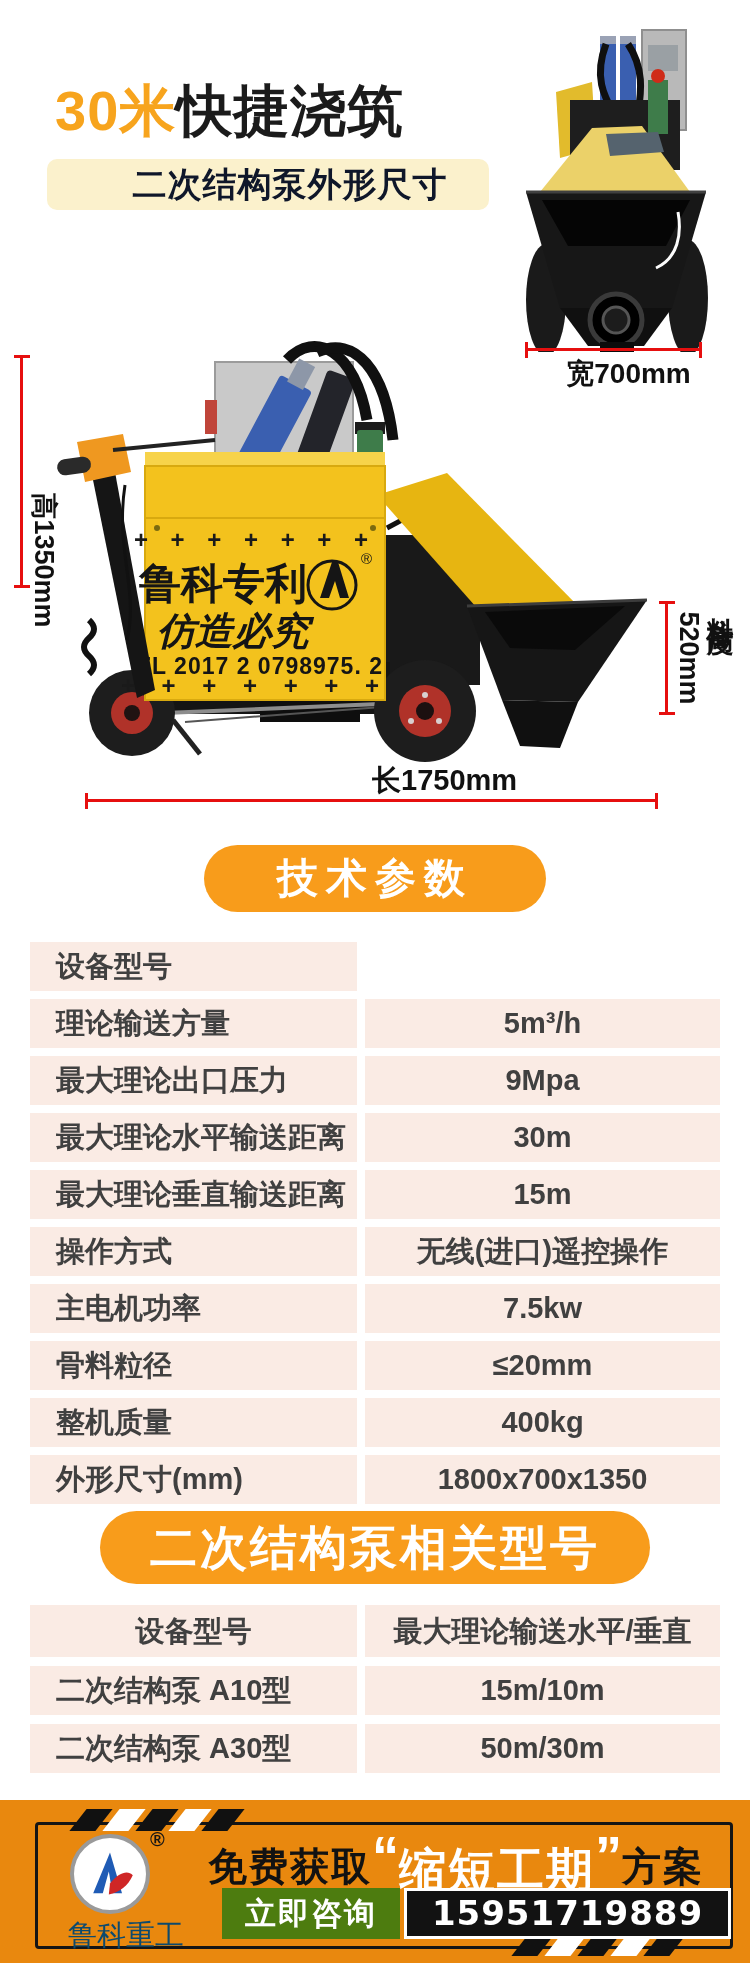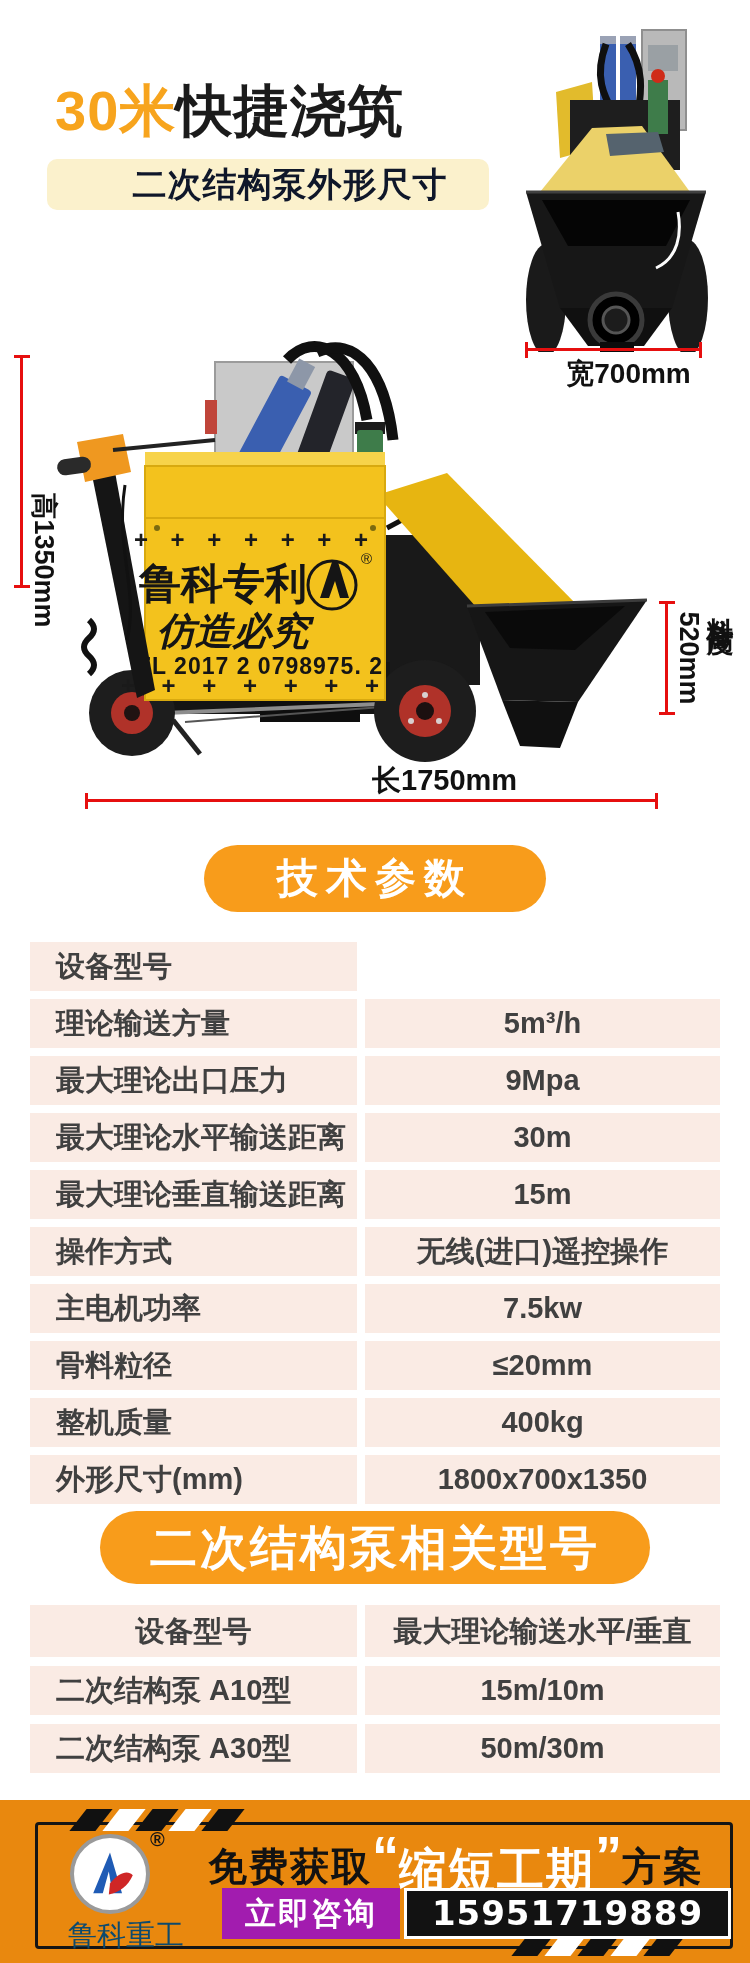--- a/index.html
+++ b/index.html
@@ -67,21 +67,21 @@
   .stripes-br{left:520px;top:134px;}
   .logo-wrap{position:absolute;left:70px;top:34px;width:80px;height:80px;border-radius:50%;
              background:#fff;border:4px solid #9a9a9a;box-sizing:border-box;}
   .reg-mark{position:absolute;left:150px;top:28px;font-size:20px;font-weight:700;color:#151515;}
   .brand-name{position:absolute;left:36px;top:116px;width:148px;text-align:right;font-size:29px;
               font-weight:400;color:#0c4a6e;font-family:"Liberation Serif","DejaVu Serif",serif;}
   .headline{position:absolute;left:208px;top:24px;white-space:nowrap;color:#121212;}
   .hl-prefix,.hl-suffix{font-size:39px;font-weight:900;vertical-align:10px;letter-spacing:2px;}
   .hl-quote{font-size:54px;font-weight:900;color:#fff;vertical-align:16px;}
   .hl-main{font-size:47px;font-weight:900;color:#fff;vertical-align:4px;letter-spacing:2px;}
-  .consult-btn{position:absolute;left:222px;top:88px;width:178px;height:51px;background:#a21caf;
+  .consult-btn{position:absolute;left:222px;top:88px;width:178px;height:51px;background:#4d7c0f;
                color:#fff;font-size:31px;font-weight:700;text-align:center;line-height:51px;
                letter-spacing:2px;cursor:pointer;}
   .phone-btn{position:absolute;left:404px;top:88px;width:327px;height:51px;background:#121212;
              border:3px solid #fff;box-sizing:border-box;color:#fff;font-size:34px;font-weight:800;
              text-align:center;line-height:44px;letter-spacing:1px;cursor:pointer;
              font-family:"DejaVu Sans",sans-serif;}
 
   .plate-cn{font-weight:700;}
 </style>
 </head>

